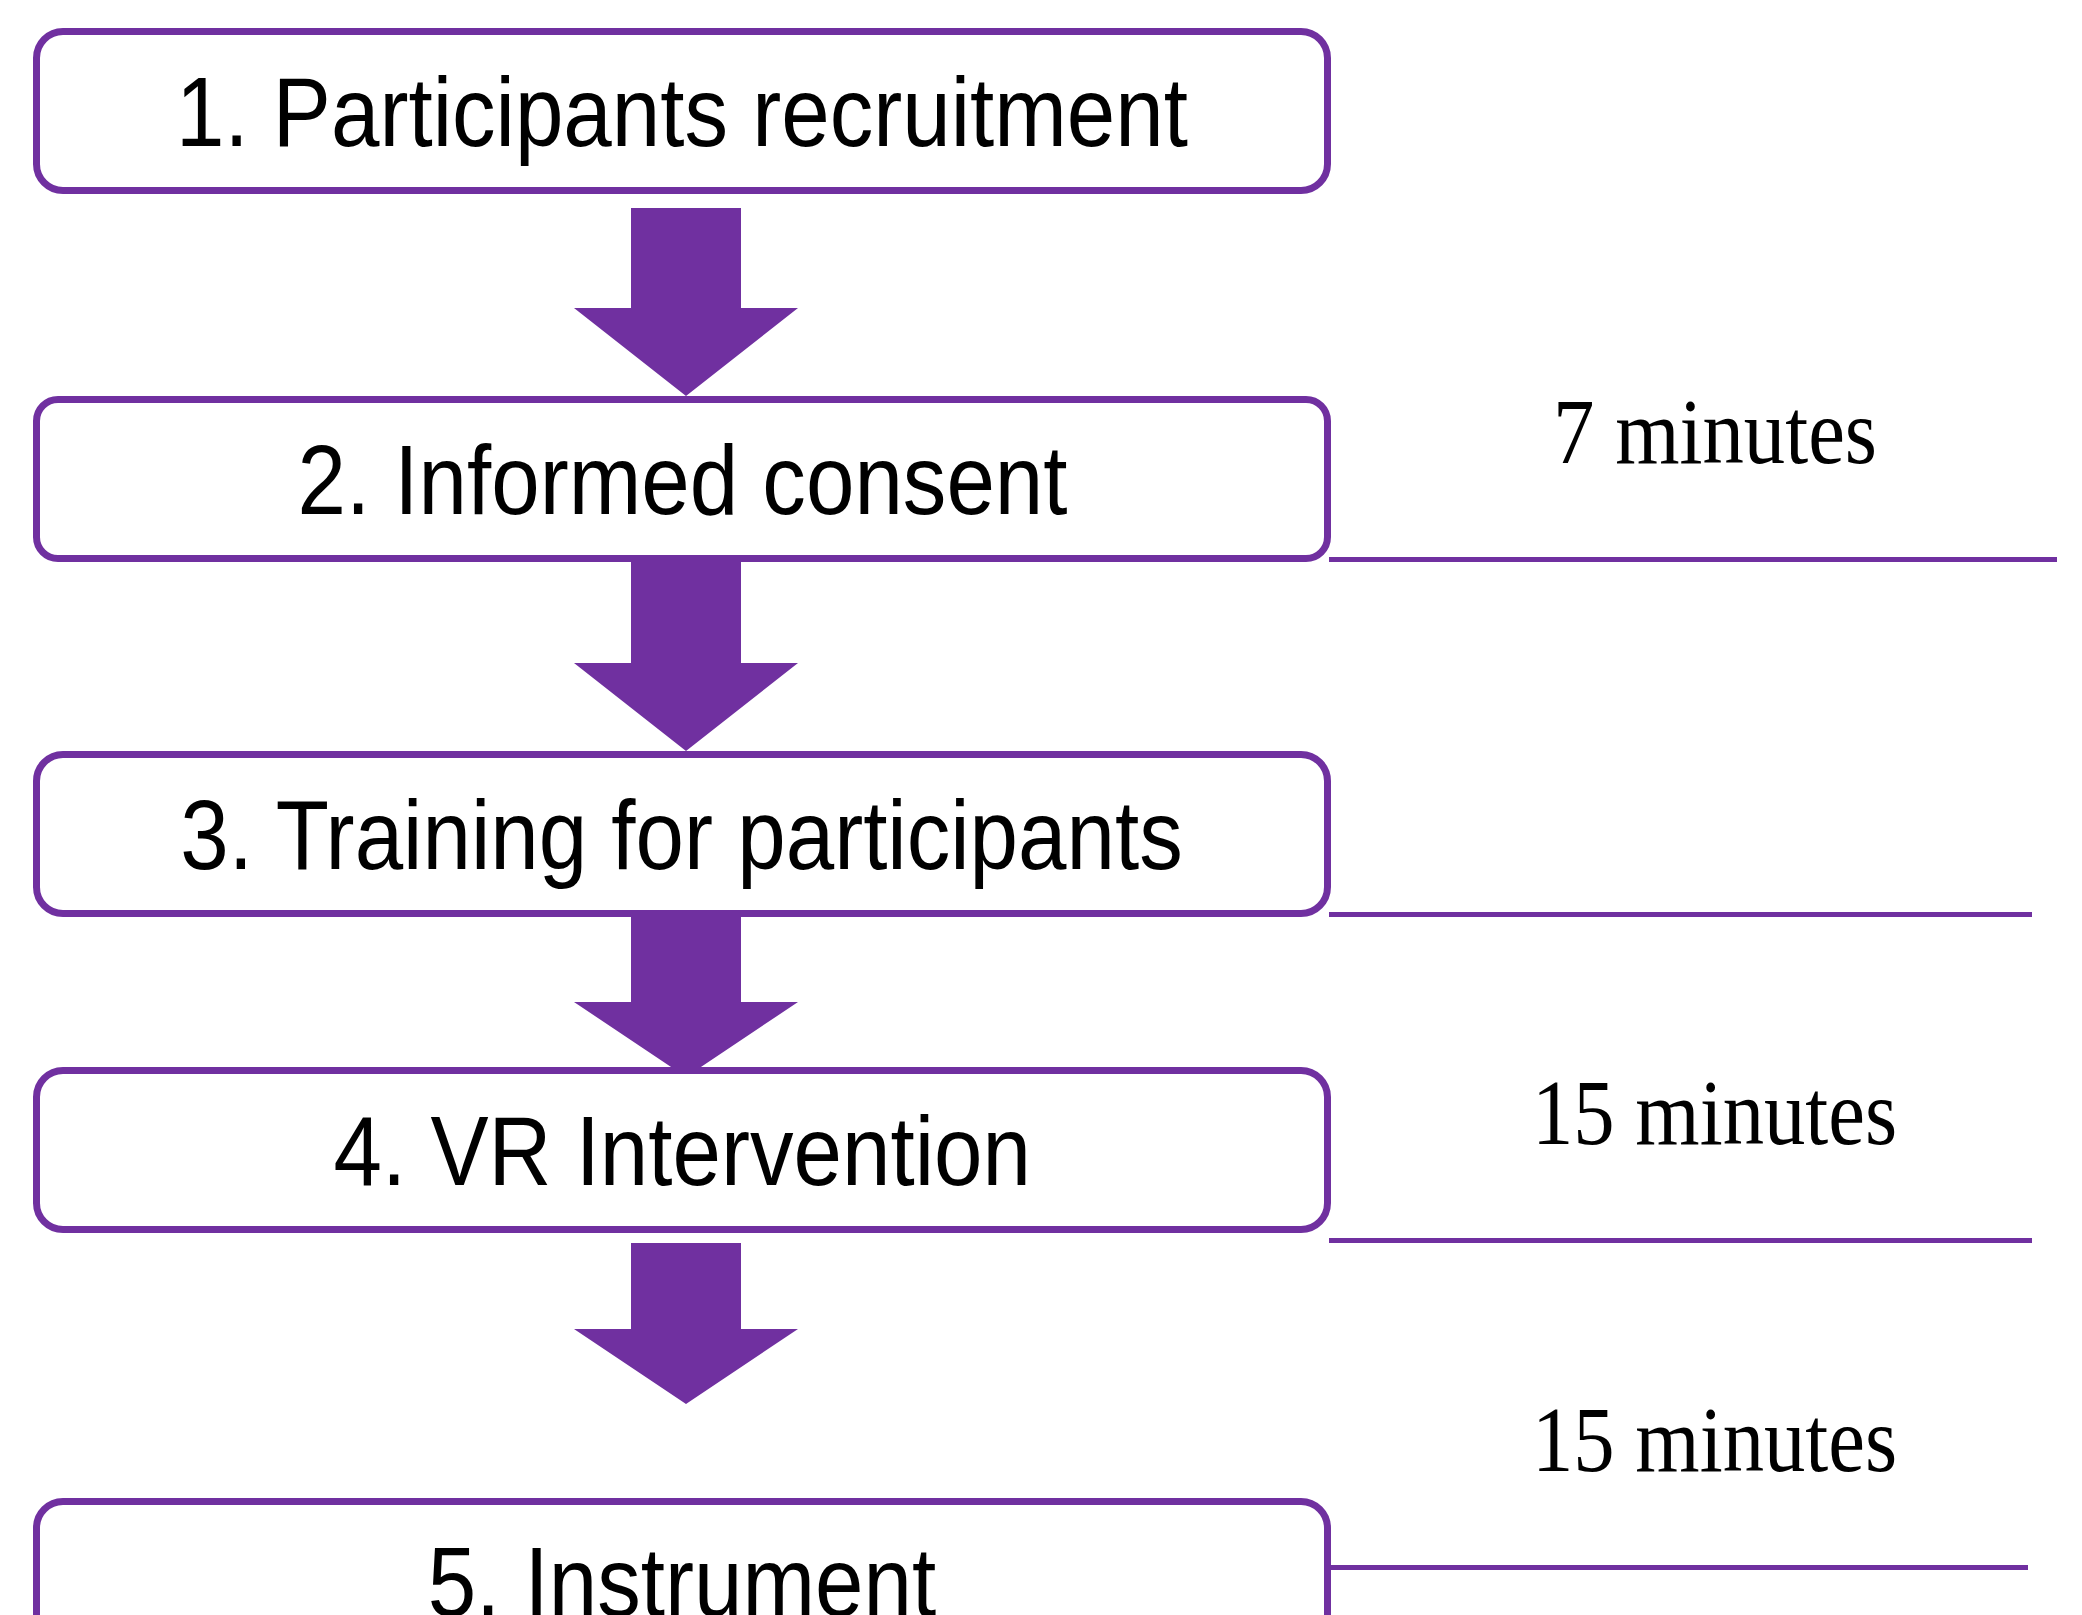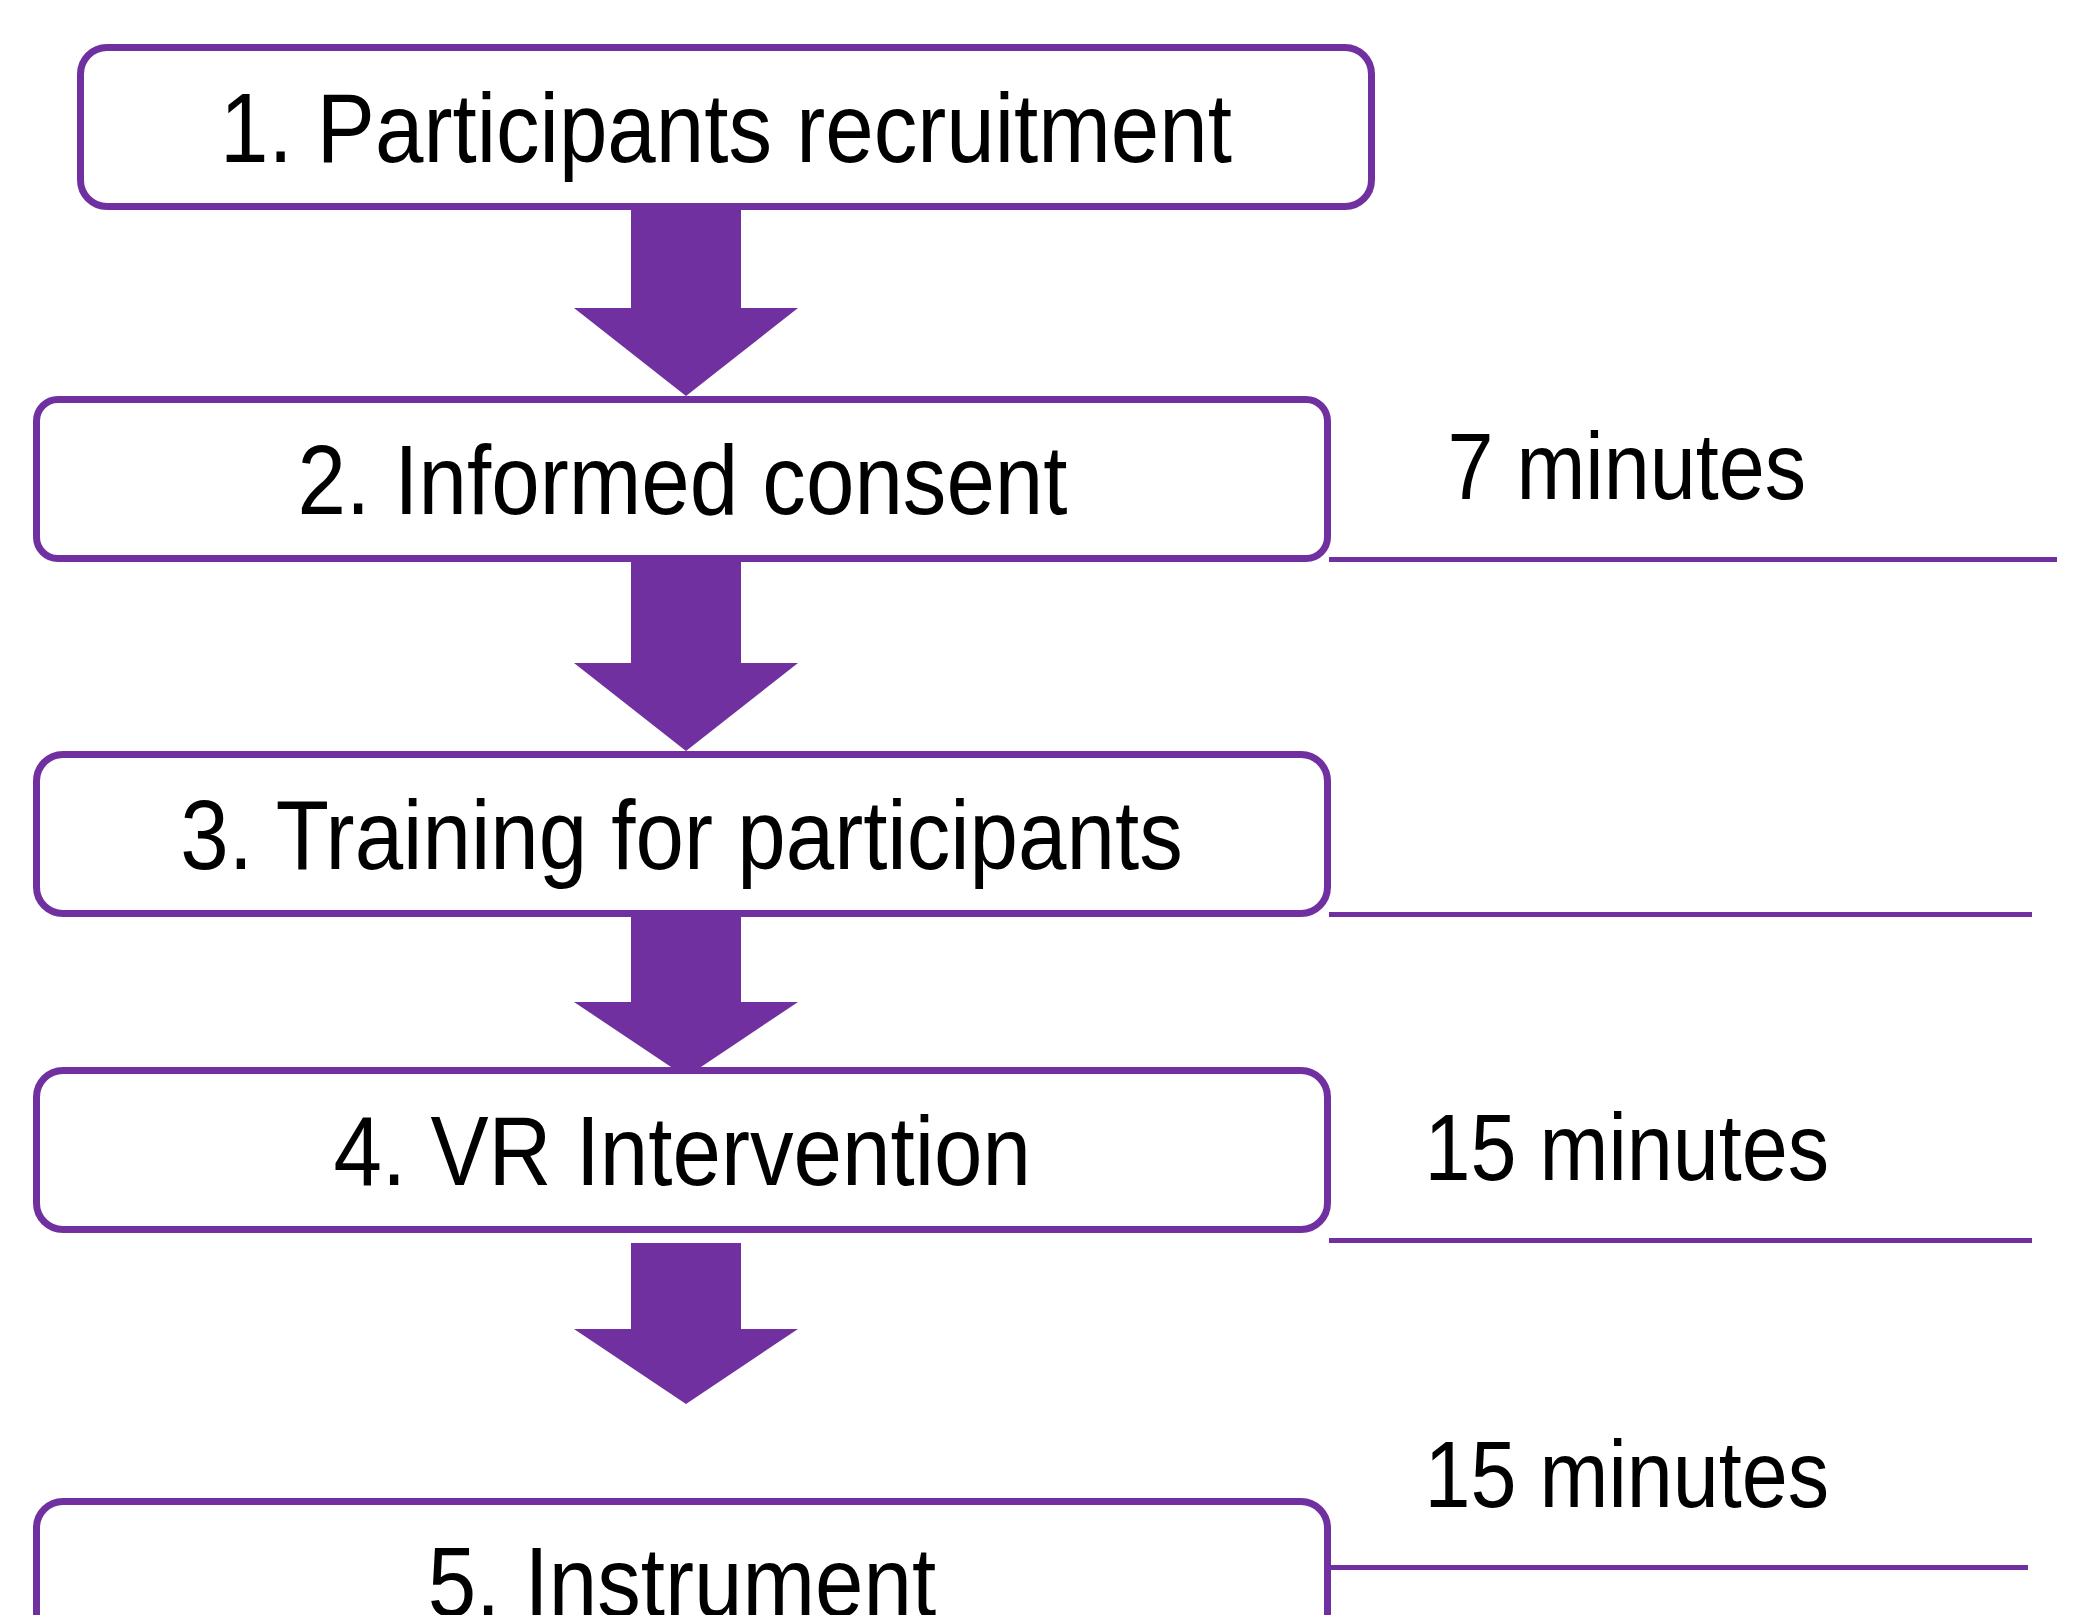--- a/index.html
+++ b/index.html
@@ -34,21 +34,21 @@
   }
   .step-box .step-text {
     display: inline-block;
     white-space: nowrap;
     font-size: 99px;
     line-height: 1;
     color: #000000;
     transform: scaleX(0.88);
     transform-origin: center center;
   }
-  #step-1 { top: 44px; margin-left: 44px; }
+  #step-1 { top: 28px; }
   #step-2 { top: 396px; border-radius: 25px; }
   #step-3 { top: 751px; }
   #step-4 { top: 1067px; }
   #step-5 { top: 1480px; margin-top: 18px; }
 
   
   .arrow {
     position: absolute;
     left: 574px;
     width: 224px;
@@ -56,26 +56,27 @@
   }
   #arrow-1 { top: 208px; height: 188px; }
   #arrow-2 { top: 562px; height: 189px; }
   #arrow-3 { top: 917px; height: 160px; }
   #arrow-4 { top: 1243px; height: 161px; }
   .arrow svg { display: block; width: 100%; height: 100%; }
 
   
   .duration-label {
     position: absolute;
-    left: 1272px;
+    left: 1360px;
     width: 710px;
     height: 166px;
     display: flex;
-    align-items: center;
+    align-items: flex-start;
     justify-content: center;
+    font-family: Liberation Serif, serif;
   }
   .duration-label .duration-text {
     display: inline-block;
     white-space: nowrap;
     font-size: 94px;
     line-height: 1;
     color: #000000;
     transform: scaleX(0.88);
     transform-origin: center center;
   }

